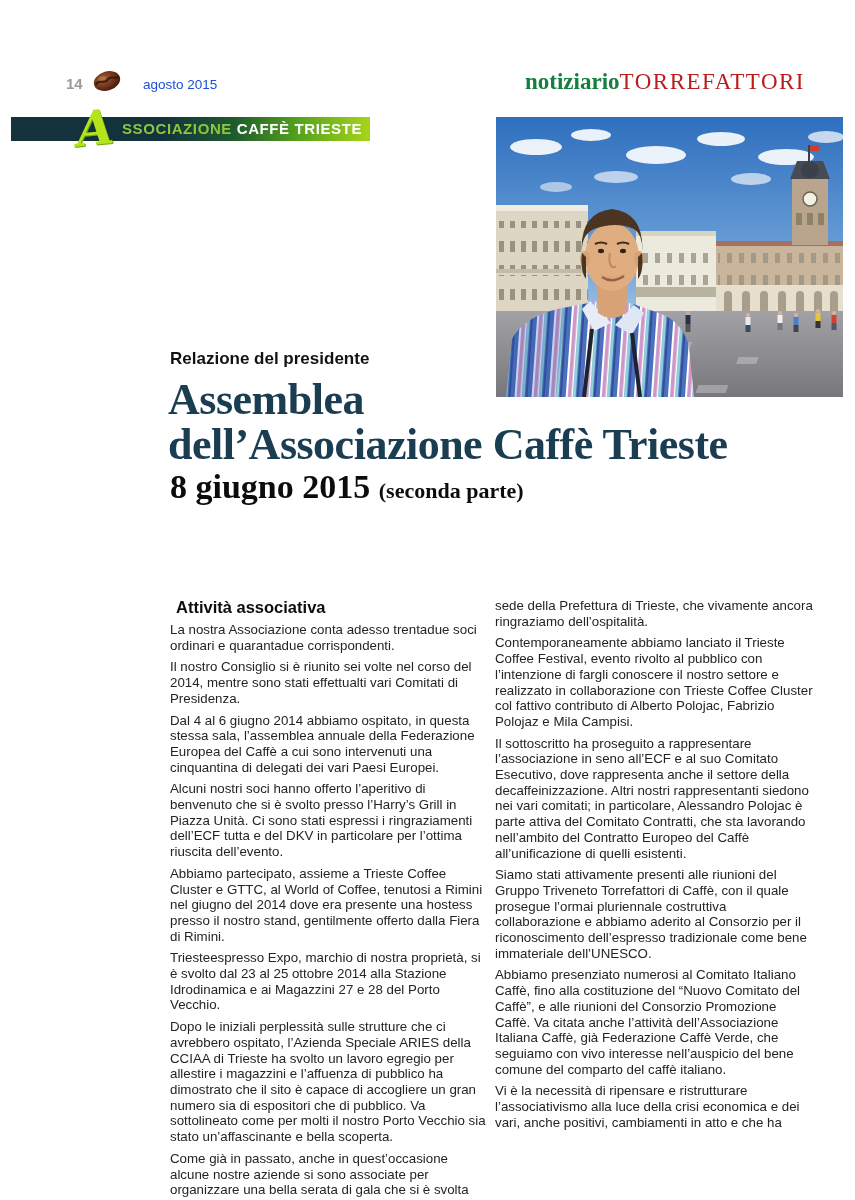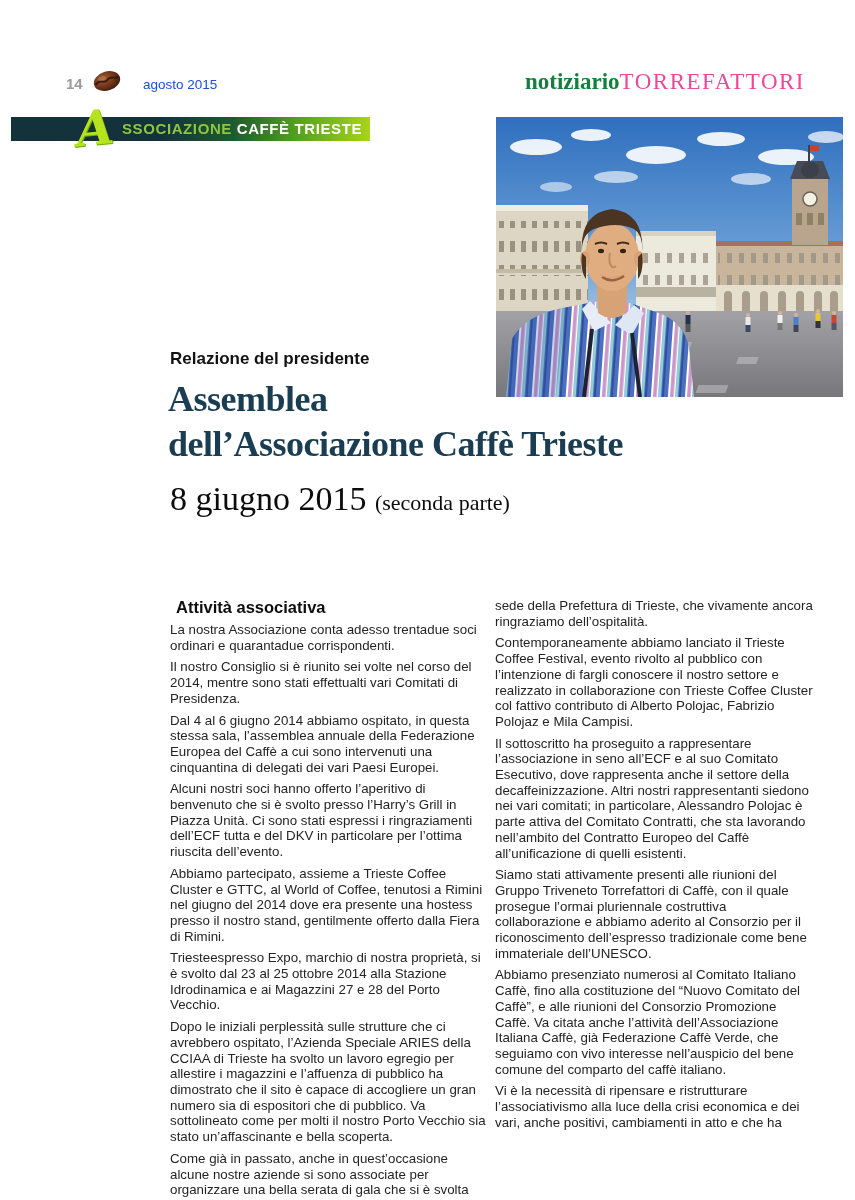--- a/index.html
+++ b/index.html
@@ -7,21 +7,21 @@
     width:855px;height:1200px;position:relative;background:#ffffff;
     font-family:"Liberation Sans",sans-serif;color:#1a1a1a;overflow:hidden;
   }
   
   .page-header{position:absolute;left:0;top:17px;width:855px;height:100px;}
   .page-num{position:absolute;left:66px;top:58px;font-size:15px;font-weight:bold;color:#9a9a9a;}
   .bean{position:absolute;left:90px;top:50px;width:34px;height:28px;}
   .issue-date{position:absolute;left:128px;top:60px;font-size:13.5px;color:#1d4ed8;margin-left:15px;}
   .masthead{position:absolute;right:50px;top:52px;font-family:"Liberation Serif",serif;font-size:23px;white-space:nowrap;}
   .masthead .m1{color:#15803d;font-weight:bold;}
-  .masthead .m2{color:#ec4899;letter-spacing:1.5px;}
+  .masthead .m2{color:#b91c1c;letter-spacing:1.5px;}
   
   .banner{
     position:absolute;left:11px;top:117px;width:359px;height:24px;
     background:linear-gradient(90deg,#14323c 0%,#14323c 42%,#1e5a2e 62%,#55a21e 80%,#a8d419 100%);
   }
   .banner-text{
     position:absolute;left:122px;top:120px;font-size:15px;font-weight:bold;
     letter-spacing:.6px;white-space:nowrap;
   }
   .banner-text .w1{color:#8dc63f;}
@@ -32,23 +32,23 @@
     font-size:48px;line-height:54px;color:#b5e31d;transform:rotate(-6deg);
     text-shadow:1px 1px 0 #6fae12;
   }
   
   .photo{position:absolute;left:496px;top:117px;width:347px;height:280px;overflow:hidden;}
   
   .kicker{position:absolute;left:170px;top:349px;font-size:17px;font-weight:bold;color:#121212;}
   .headline{
     position:absolute;left:168px;top:377px;width:680px;
     font-family:"Liberation Serif",serif;font-weight:bold;color:#1b3d51;
-    font-size:36px;line-height:45px;letter-spacing:-0.5px;
-  }
-  .dateline{position:absolute;left:170px;top:480px;font-family:"Liberation Serif",serif;font-weight:normal;color:#0c0c0c;white-space:nowrap;}
+    font-size:44px;line-height:45px;letter-spacing:-0.5px;
+  }
+  .dateline{position:absolute;left:170px;top:468px;font-family:"Liberation Serif",serif;font-weight:bold;color:#0c0c0c;white-space:nowrap;}
   .dateline .d1{font-size:34px;}
   .dateline .d2{font-size:22px;}
   
   .col{position:absolute;top:598px;width:318px;font-size:13.3px;line-height:15.7px;color:#242424;}
   .col-left{left:170px;}
   .col-right{left:495px;}
   .col h3{margin:0 0 6px 6px;font-size:16.5px;line-height:18px;color:#0d0d0d;}
   .col p{margin:0 0 6px 0;}
 </style>
 </head>

